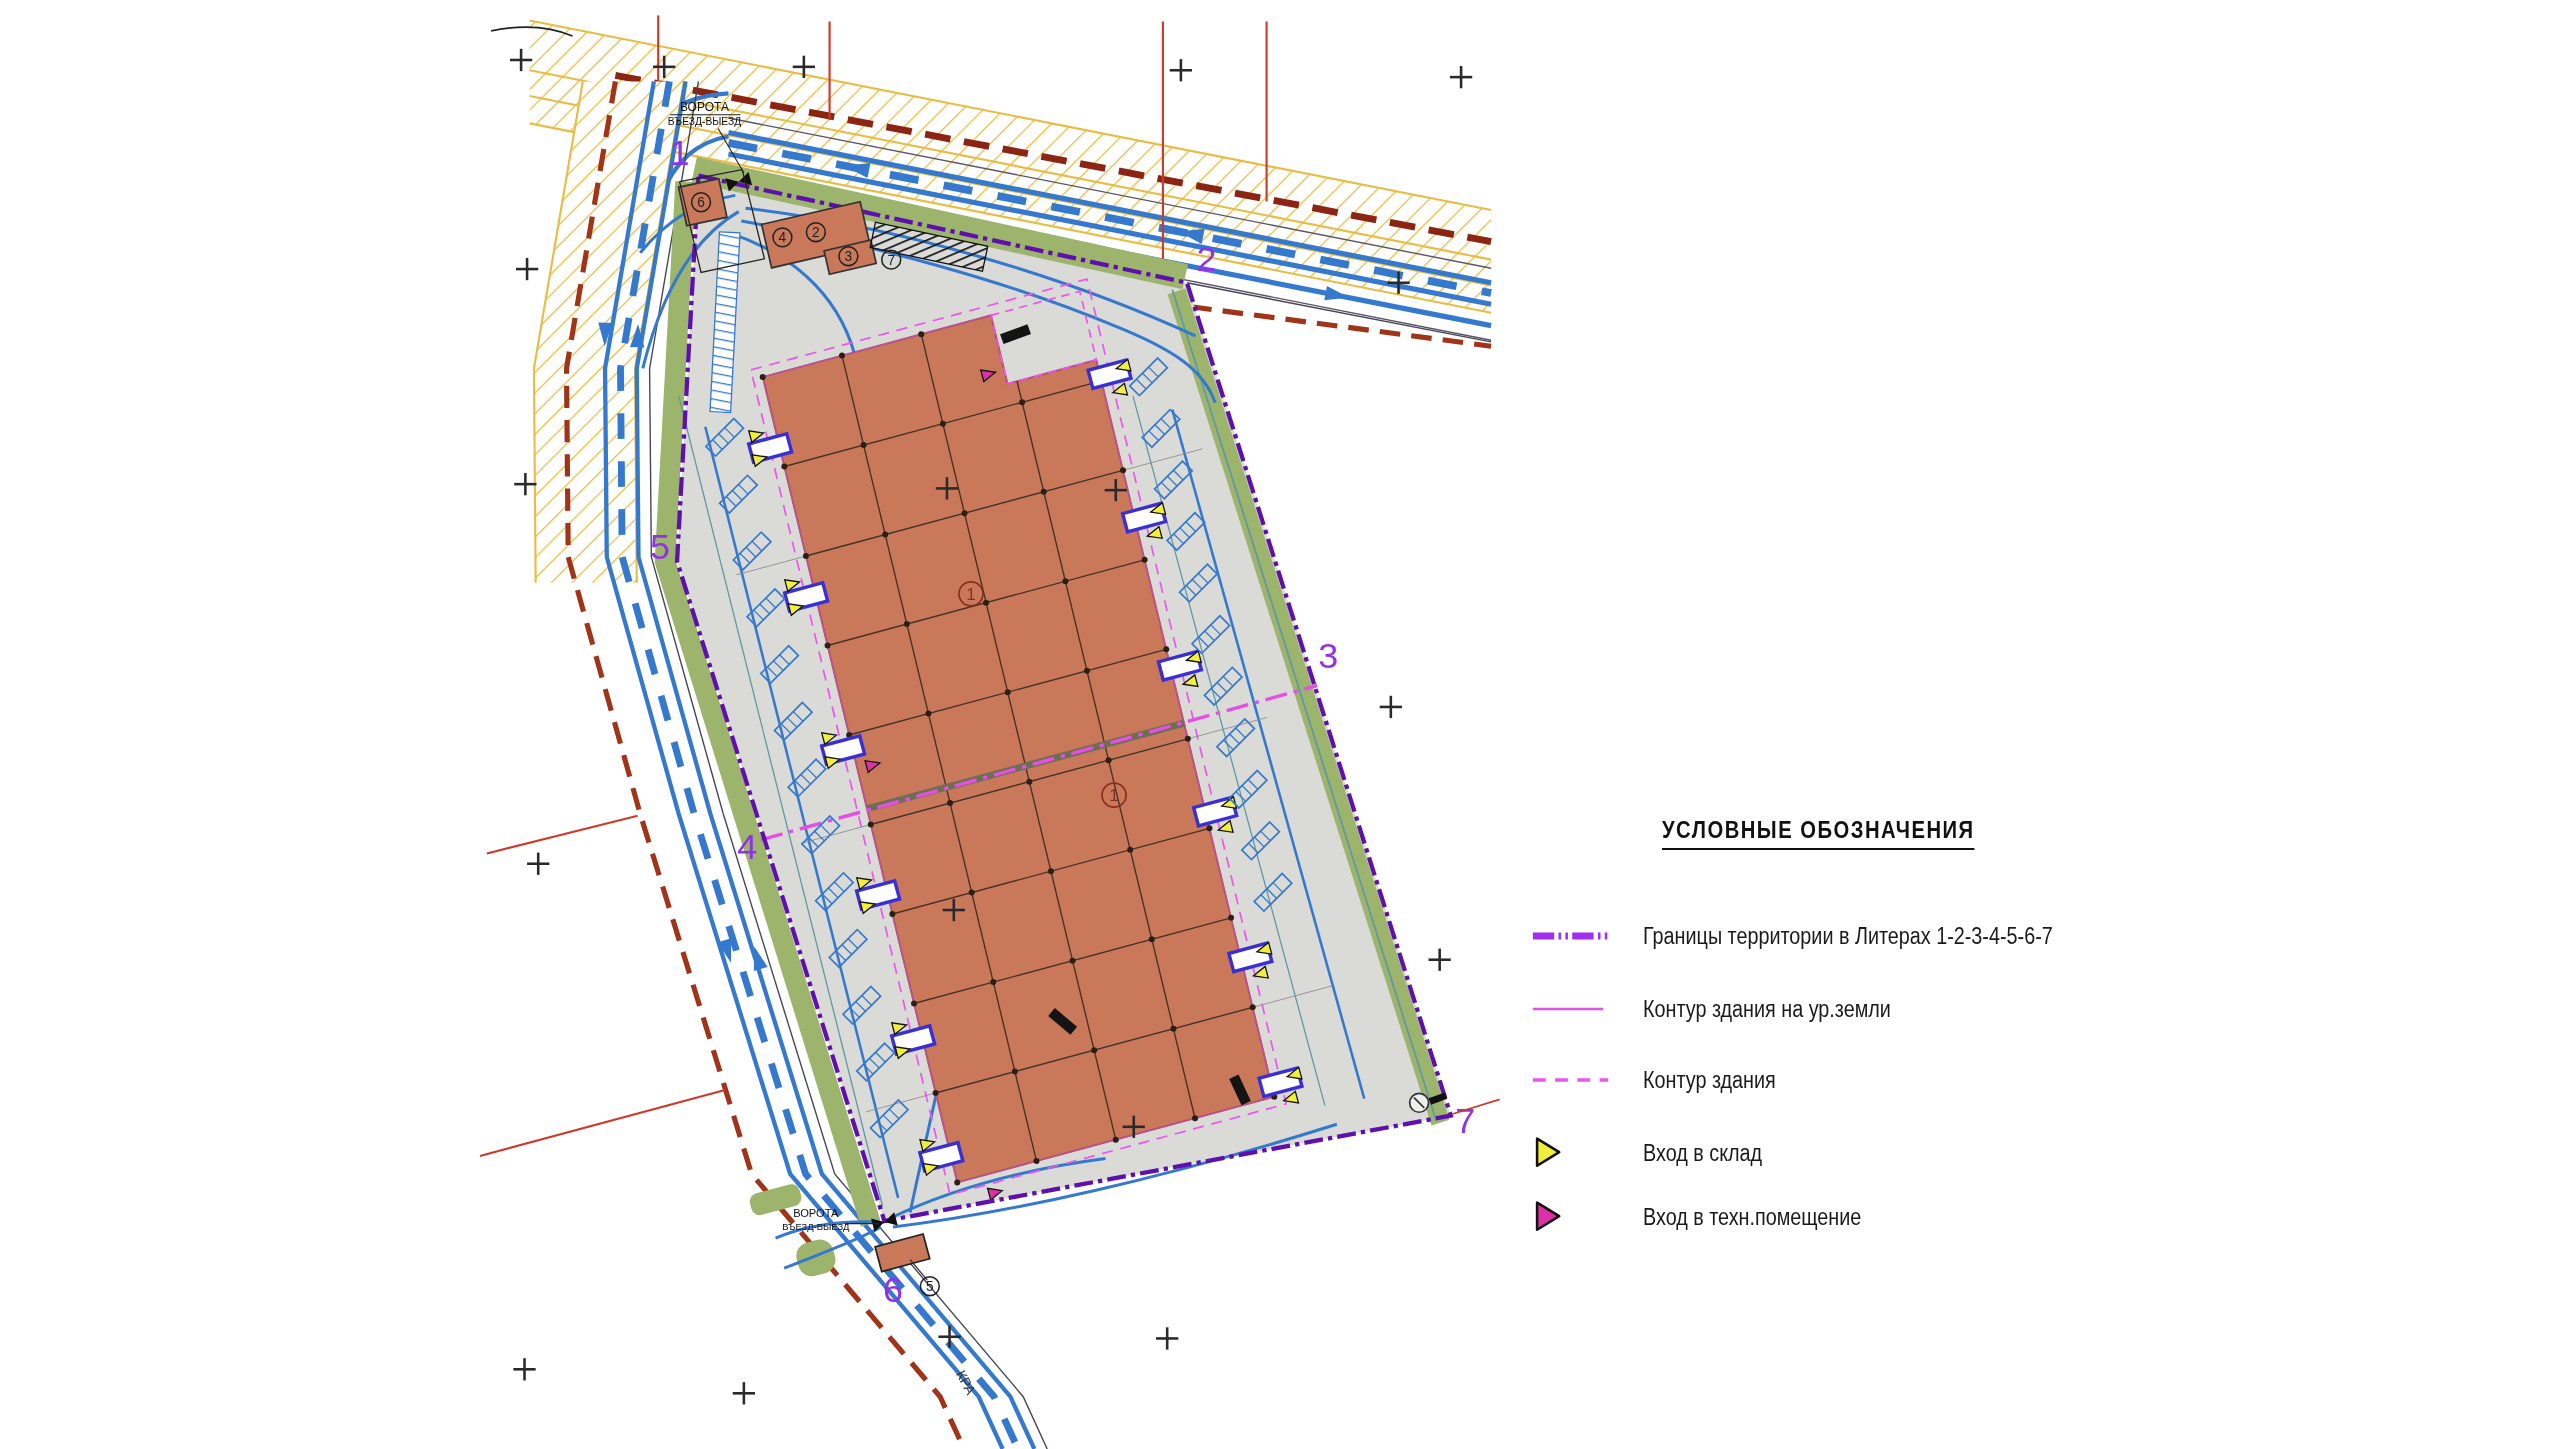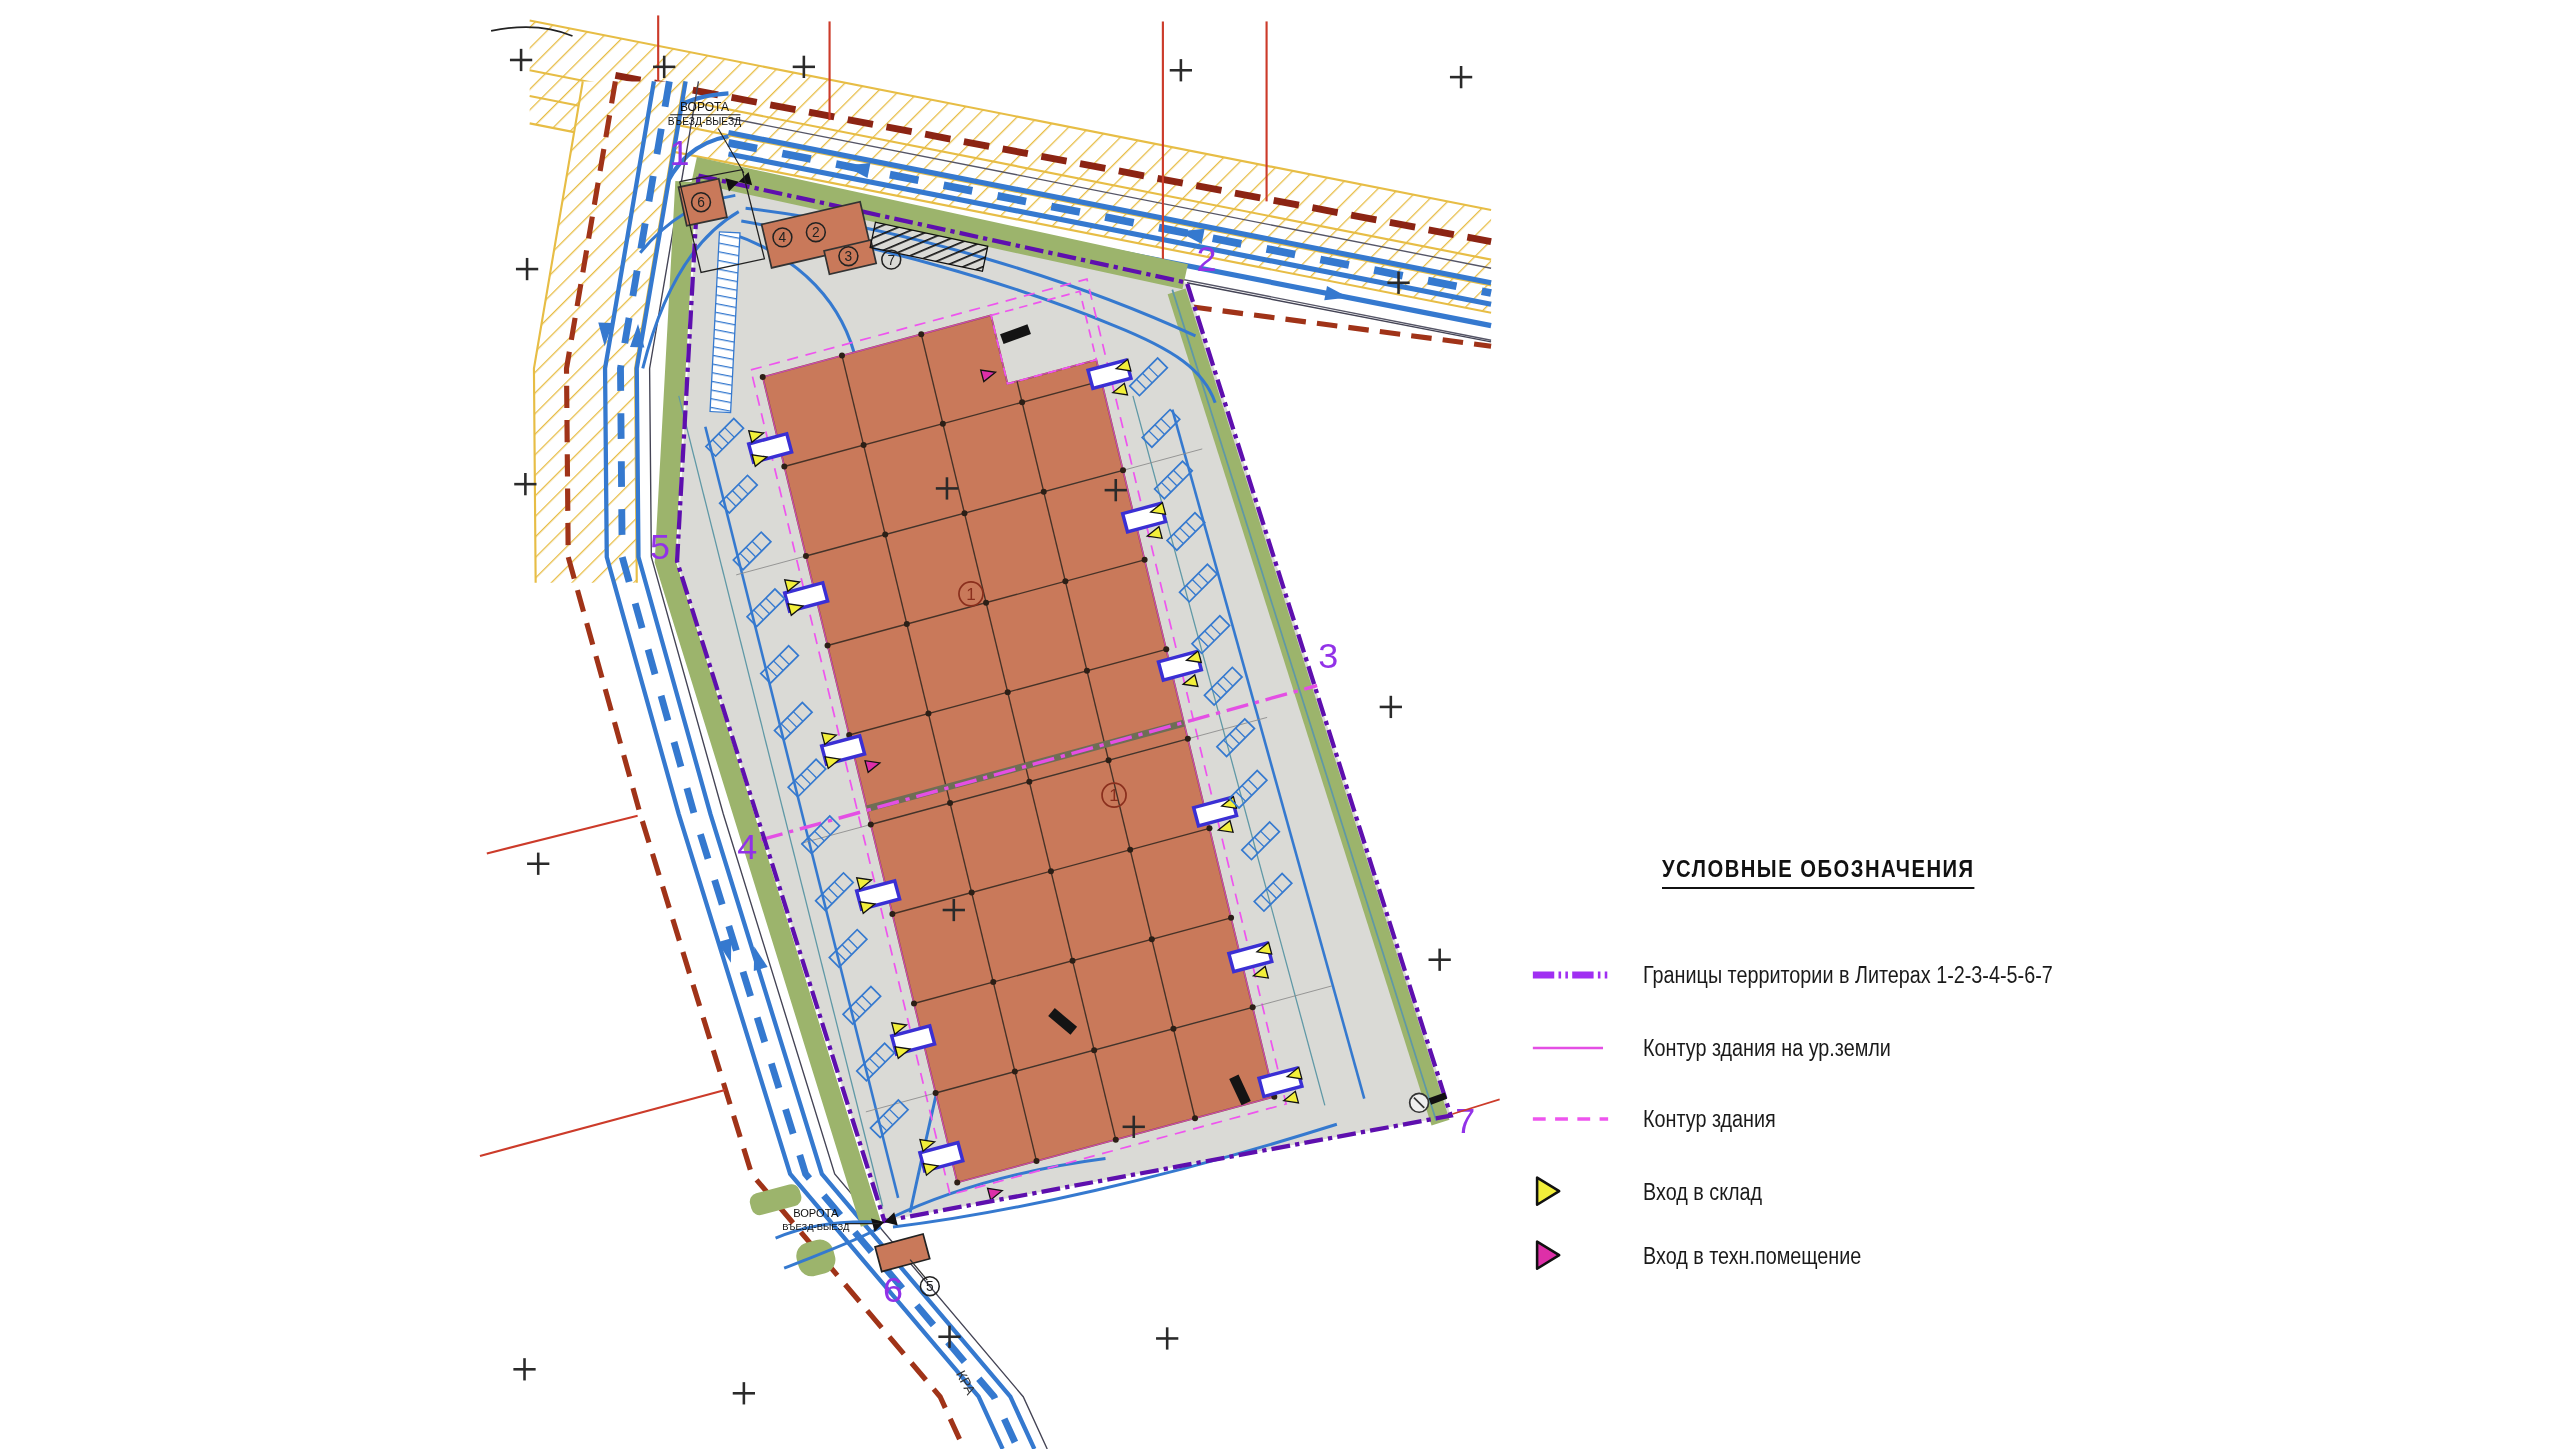--- a/index.html
+++ b/index.html
@@ -1,20 +1,20 @@
 <!DOCTYPE html>
 <html style="font-size:13.7px"><head>
 <meta charset="utf-8">
 <style>
   html,body{margin:0;padding:0;background:#fff;}
   #stage{position:relative;width:2576px;height:1449px;background:#ffffff;overflow:hidden;
          font-family:"Liberation Sans",sans-serif;}
   #plan-svg{position:absolute;left:0;top:0;}
   
-  #legend{position:absolute;left:1532px;top:849px;width:703px;height:463px;}
+  #legend{position:absolute;left:1532px;top:810px;width:703px;height:463px;}
   .lg-title{position:absolute;left:130px;top:6.9px;font-size:23px;font-weight:bold;color:#111;
             letter-spacing:1.7px;border-bottom:2.6px solid #111;padding-bottom:4.3px;
             transform:scaleX(.88);transform-origin:left top;white-space:nowrap;}
   .lg-row{position:absolute;left:0;height:34px;display:flex;align-items:center;}
   .lg-sym{position:absolute;left:0;width:81px;display:flex;align-items:center;justify-content:flex-start;}
   .lg-label{position:absolute;left:111px;font-size:23px;color:#1a1a1a;white-space:nowrap;
             transform:scaleX(.86);transform-origin:left center;}
 </style>
 </head>
 <body>

